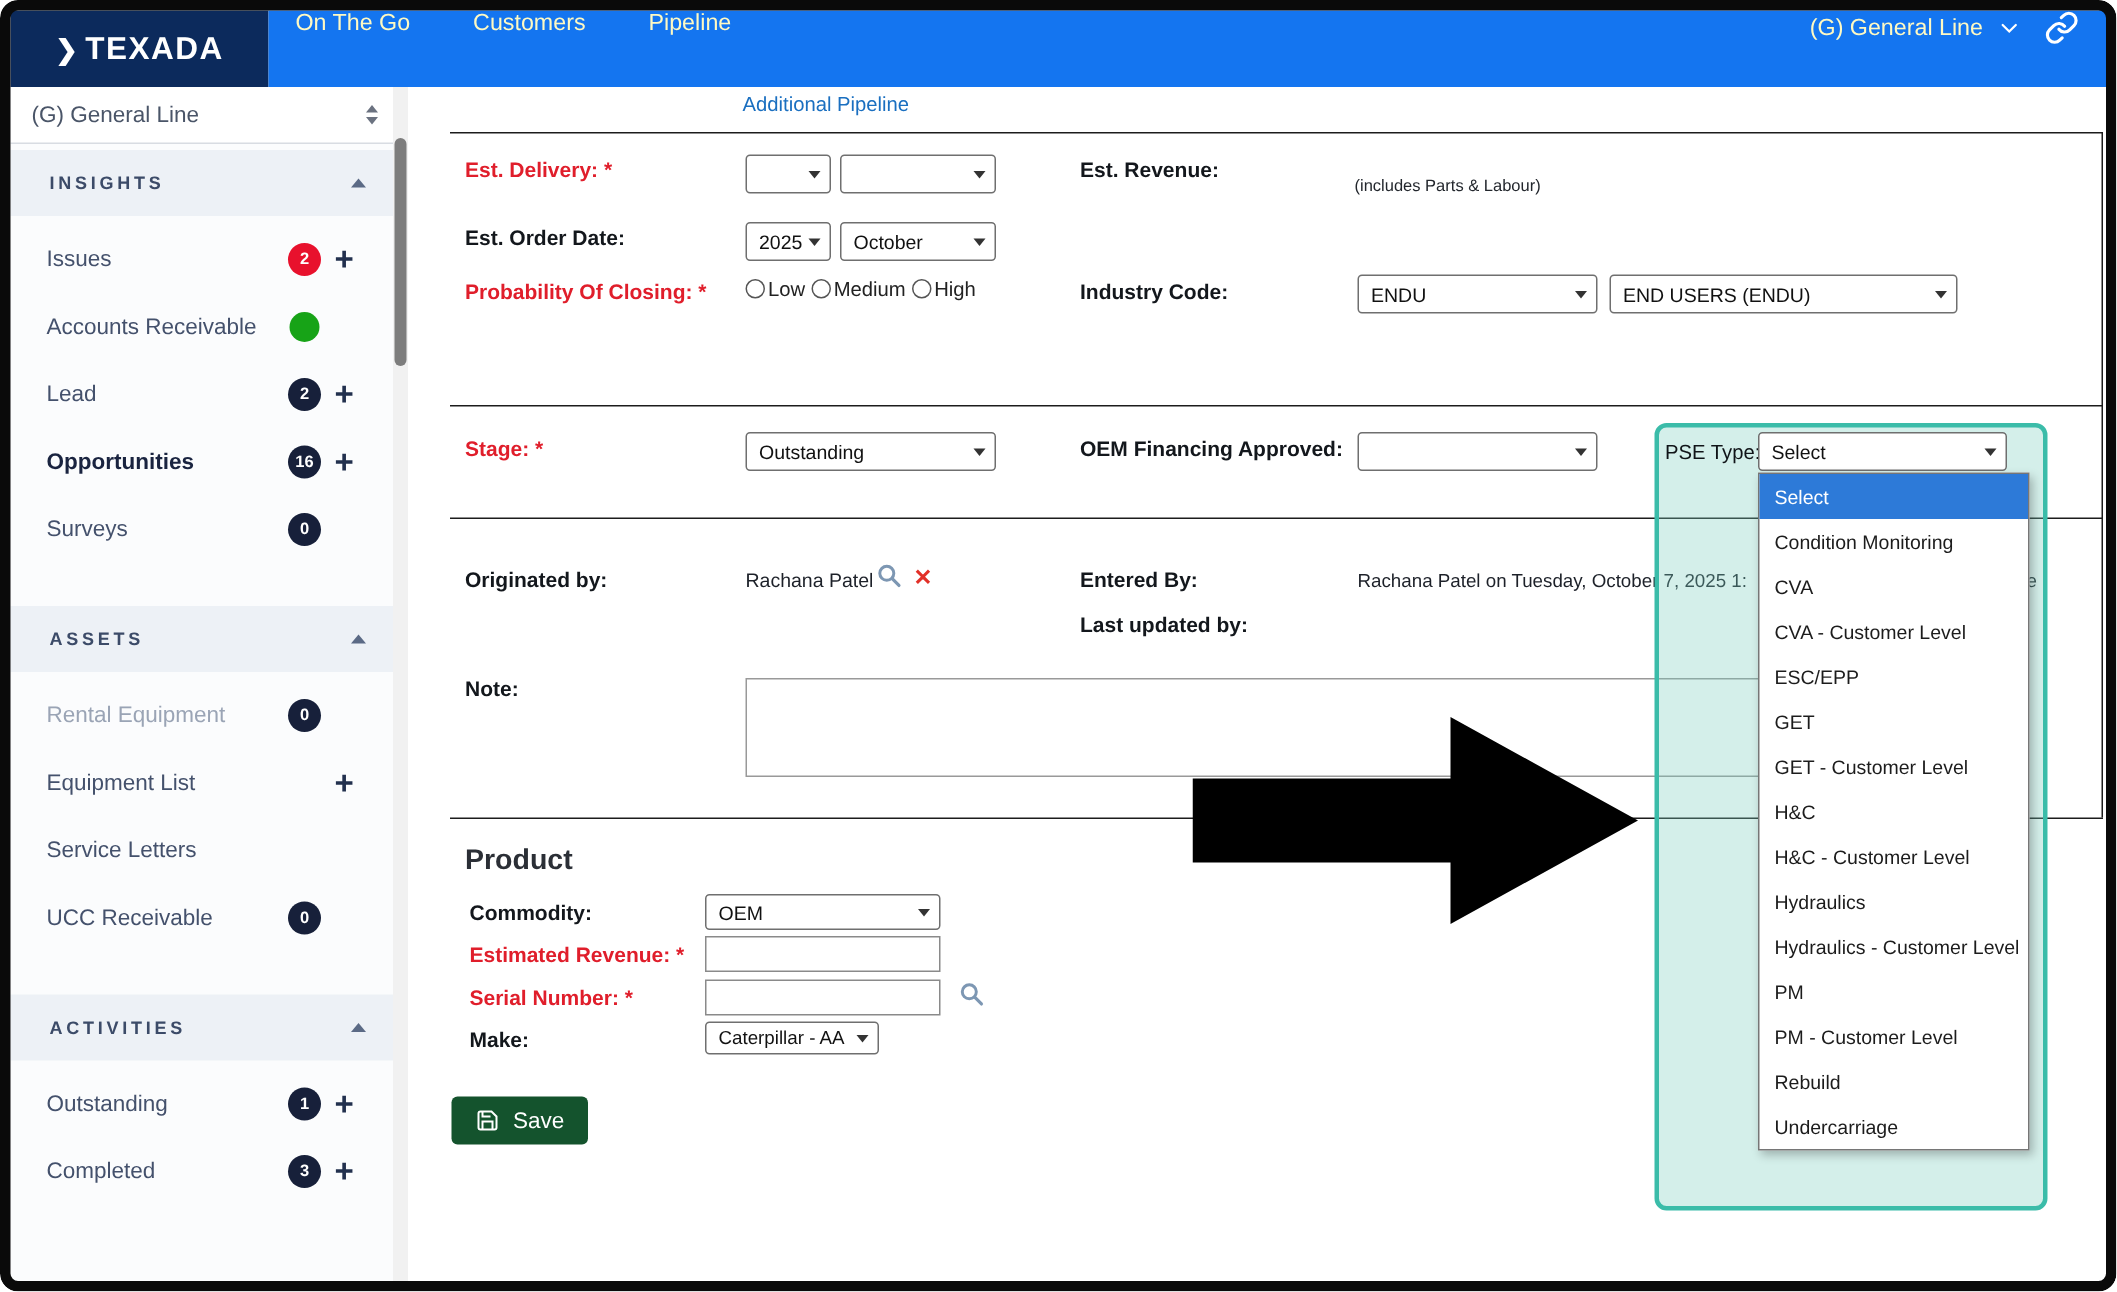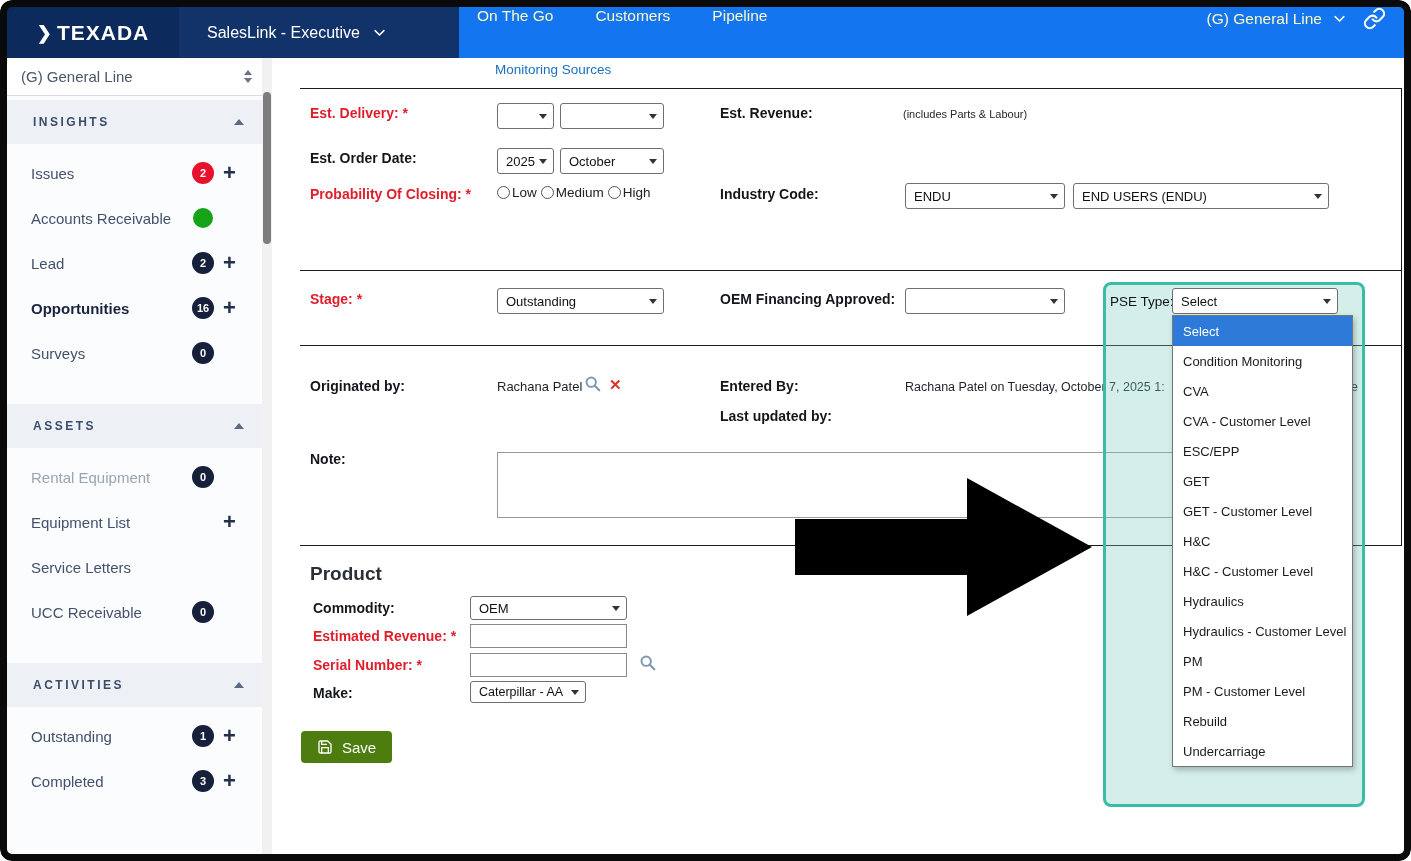--- a/index.html
+++ b/index.html
@@ -51,44 +51,38 @@
   .hr { position:absolute; left:300px; width:1102px; height:1px; background:#1c1c1c; }
   .vline { position:absolute; left:1401px; width:1px; background:#1c1c1c; }
   .sel { position:absolute; display:flex; align-items:center; border:1px solid #6f6f6f; border-radius:3px; background:#fff; font-size:13px; color:#111; padding:0 20px 0 8px; height:26px; cursor:pointer; white-space:nowrap; }
   .sel .car { position:absolute; right:6px; width:0; height:0; border-left:4px solid transparent; border-right:4px solid transparent; border-top:5px solid #333; }
   .inp { position:absolute; border:1px solid #8a8a8a; background:#fff; height:24px; font-size:13px; padding:0 6px; font-family:inherit; }
   .radio { width:13px; height:13px; border:1px solid #555; border-radius:50%; background:#fff; display:inline-block; cursor:pointer; }
   .rlab { font-size:13.5px; color:#222; margin:0 4px 0 2px; }
   .note-area { position:absolute; left:497px; top:452px; width:826px; height:66px; border:1px solid #999; background:#fff; resize:none; font-family:inherit; font-size:13px; padding:4px 6px; }
   .x-icon { position:absolute; font-size:15px; font-weight:700; color:#e23028; cursor:pointer; }
   .product-head { position:absolute; font-size:19px; font-weight:700; color:#2b2f36; }
-  .save-btn { position:absolute; display:flex; align-items:center; gap:9px; background:#4d7c0f; color:#fff; border:none; border-radius:4px; height:32px; padding:0 16px; font-size:15px; font-family:inherit; cursor:pointer; }
+  .save-btn { position:absolute; display:flex; align-items:center; gap:9px; background:#14532d; color:#fff; border:none; border-radius:4px; height:32px; padding:0 16px; font-size:15px; font-family:inherit; cursor:pointer; }
 
   
   .annot-box { position:absolute; left:1103px; top:282px; width:262px; height:525px; border:3px solid #3bbca9; border-radius:8px; background:rgba(120,205,190,0.32); z-index:20; }
   .z21 { z-index:21; }
   .dd-list { position:absolute; left:1172px; top:315px; width:181px; background:#fff; border:1px solid #767676; z-index:22; box-shadow:2px 3px 6px rgba(0,0,0,0.25); }
   .dd-item { height:30px; display:flex; align-items:center; padding-left:10px; font-size:13px; color:#1c1c1c; cursor:pointer; white-space:nowrap; }
   .dd-item.selected { background:#2d7ad8; color:#fff; }
 </style>
 </head>
 <body>
 
 <div class="stage">
 
   <div class="topbar">
     <div class="logo-block">
       <span class="logo-chev">❯</span>
       <span class="logo-text">TEXADA</span>
-    </div>
-    <div class="app-block">
-      <span>SalesLink - Executive</span>
-      <svg width="15" height="15" viewBox="0 0 24 24">
-          <path d="M5 9l7 7 7-7" fill="none" stroke="#fff" stroke-width="2.4" stroke-linecap="round"></path>
-        </svg>
     </div>
     <div class="nav-block">
       <span class="nav-item">On The Go</span>
       <span class="nav-item">Customers</span>
       <span class="nav-item">Pipeline</span>
       <div class="nav-right">
         <span class="acct">
           <span>(G) General Line</span>
           <svg width="15" height="15" viewBox="0 0 24 24">
               <path d="M5 9l7 7 7-7" fill="none" stroke="#fff" stroke-width="2.4" stroke-linecap="round"></path>
@@ -178,35 +172,35 @@
         <span class="badge">3</span>
         <span class="plus">+</span>
       </div>
     </div>
   </div>
 
   <div class="scrollbar">
     <div class="scroll-thumb"></div>
   </div>
 
-  <span class="link" style="left:495px;top:62px">Monitoring Sources</span>
+  <span class="link" style="left:495px;top:62px">Additional Pipeline</span>
   <div class="hr" style="top:88px"></div>
   <div class="vline" style="top:88px;height:457px"></div>
 
   <span class="lab req" style="left:310px;top:105px">Est. Delivery: *</span>
   <div class="sel" style="left:497px;top:103px;width:57px">
       <span></span>
       <span class="car"></span>
     </div>
   <div class="sel" style="left:560px;top:103px;width:104px">
       <span></span>
       <span class="car"></span>
     </div>
   <span class="lab" style="left:720px;top:105px">Est. Revenue:</span>
-  <span class="small-note" style="left:903px;top:108px">(includes Parts &amp; Labour)</span>
+  <span class="small-note" style="left:903px;top:118px">(includes Parts &amp; Labour)</span>
 
   <span class="lab" style="left:310px;top:150px">Est. Order Date:</span>
   <div class="sel" style="left:497px;top:148px;width:57px">
       <span>2025</span>
       <span class="car"></span>
     </div>
   <div class="sel" style="left:560px;top:148px;width:104px">
       <span>October</span>
       <span class="car"></span>
     </div>
@@ -218,21 +212,21 @@
     <span class="radio"></span>
       <span class="rlab">Medium</span>
     <span class="radio"></span>
       <span class="rlab">High</span>
   </div>
   <span class="lab" style="left:720px;top:186px">Industry Code:</span>
   <div class="sel" style="left:905px;top:183px;width:160px">
       <span>ENDU</span>
       <span class="car"></span>
     </div>
-  <div class="sel" style="left:1073px;top:183px;width:256px">
+  <div class="sel" style="left:1073px;top:183px;width:232px">
       <span>END USERS (ENDU)</span>
       <span class="car"></span>
     </div>
 
   <div class="hr" style="top:270px"></div>
 
   <span class="lab req" style="left:310px;top:291px">Stage: *</span>
   <div class="sel" style="left:497px;top:288px;width:167px">
       <span>Outstanding</span>
       <span class="car"></span>

